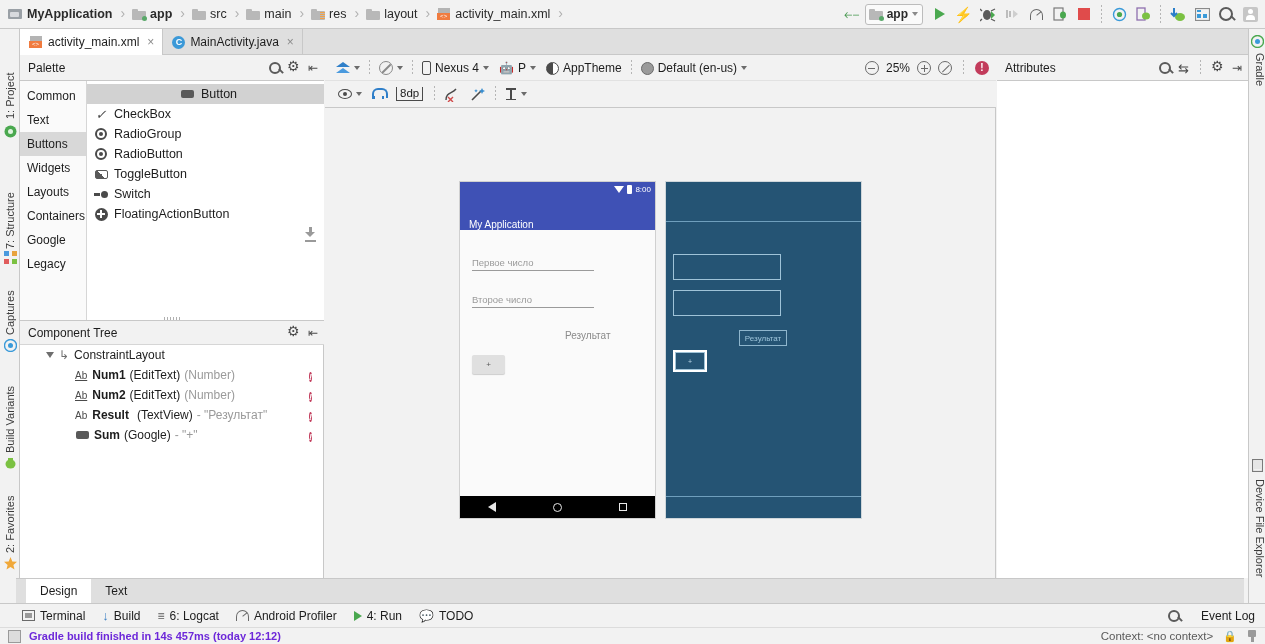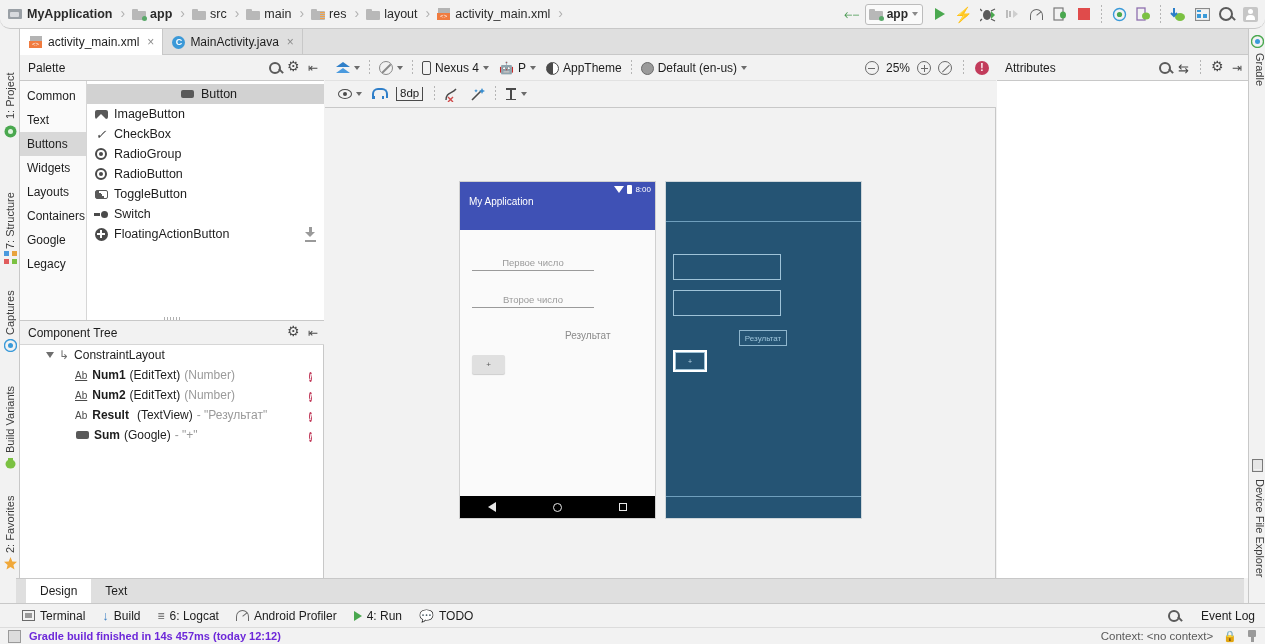--- a/index.html
+++ b/index.html
@@ -8,21 +8,21 @@
     font-family:"Liberation Sans", sans-serif;
     font-size:12px; color:#1d1d1d;
     background:#f2f2f2;
   }
   .app{ position:relative; width:1265px; height:644px; background:#f2f2f2; }
 
   
   .topbar{
     position:absolute; left:0; top:0; width:1265px; height:29px;
     background:#f2f2f2; border-bottom:1px solid #c8c8c8;
-    display:flex; align-items:center;border-radius:10px;
+    display:flex; align-items:center;
   }
   .crumbs{ display:flex; align-items:center; padding-left:6px; height:29px; }
   .crumb{ display:flex; align-items:center; height:29px; padding:0 2px; }
   .crumb .clabel{ font-size:12.5px; color:#2b2b2b; padding-left:4px; }
   .crumb.bold .clabel{ font-weight:bold; }
   .sep{ color:#b0b0b0; font-size:14px; padding:0 5px 2px 6px; }
 
   .folder-ico{ width:14px; height:11px; position:relative; display:inline-block; }
   .folder-ico:before{
     content:""; position:absolute; left:0; top:2px; width:14px; height:9px;
@@ -249,25 +249,25 @@
   .phone{
     position:absolute; left:134px; top:73px; width:197px; height:338px;
     background:#fafafa; border:1px solid #d0d0d0;
   }
   .ph-status{ height:14px; background:#3f51b5; position:relative;
      display:flex; align-items:center; justify-content:flex-end; padding-right:4px; gap:3px;}
   .ph-status .time{ color:#fff; font-size:8px; }
   .wifi-t{ width:0;height:0;border-left:5px solid transparent;border-right:5px solid transparent;
      border-top:7px solid #fff; }
   .bat{ width:5px;height:9px;background:#fff;border-radius:1px; }
-  .ph-app{ height:34px; background:#3f51b5; display:flex; align-items:flex-start; padding-left:9px; }
+  .ph-app{ height:34px; background:#3f51b5; display:flex; align-items:flex-end; padding-left:9px; }
   .ph-app span{ color:#fff; font-size:10px; }
   .ph-body{ position:relative; height:calc(100% - 48px - 22px); background:#fafafa; }
   .et{ position:absolute; left:12px; width:122px; border-bottom:1px solid #9a9a9a;
-     font-size:9.5px; color:#9a9a9a; padding-bottom:2px;text-align:center; }
+     font-size:9.5px; color:#9a9a9a; padding-bottom:2px; }
   .tv-res{ position:absolute; font-size:10px; color:#8a8a8a; }
   .ph-btn{ position:absolute; background:#e0e0e0; border-radius:2px;
      display:flex; align-items:center; justify-content:center;
      font-size:8px; color:#5a5a5a; box-shadow:0 1px 1px rgba(0,0,0,.18); }
   .ph-nav{ height:22px; background:#000; display:flex; align-items:center;
      justify-content:space-around; }
   .nv-back{ width:0;height:0;border-top:5px solid transparent;border-bottom:5px solid transparent;
      border-right:8px solid #e8e8e8; }
   .nv-home{ width:9px;height:9px;border:1.4px solid #e8e8e8;border-radius:50%; }
   .nv-rec{ width:8px;height:8px;border:1.4px solid #e8e8e8; }
@@ -584,26 +584,20 @@
           <span>Legacy</span>
         </div>
     </div>
 
     <div class="pal-items">
       <div class="pal-item sel">
         <span class="pi-ico">
             <i class="ic-btn"></i>
           </span>
         <span>Button</span>
-      </div>
-      <div class="pal-item">
-        <span class="pi-ico">
-            <i class="ic-imgbtn"></i>
-          </span>
-        <span>ImageButton</span>
       </div>
       <div class="pal-item">
         <span class="pi-ico">
             <i class="ic-check">✓</i>
           </span>
         <span>CheckBox</span>
       </div>
       <div class="pal-item">
         <span class="pi-ico">
             <i class="ic-radio"></i>

